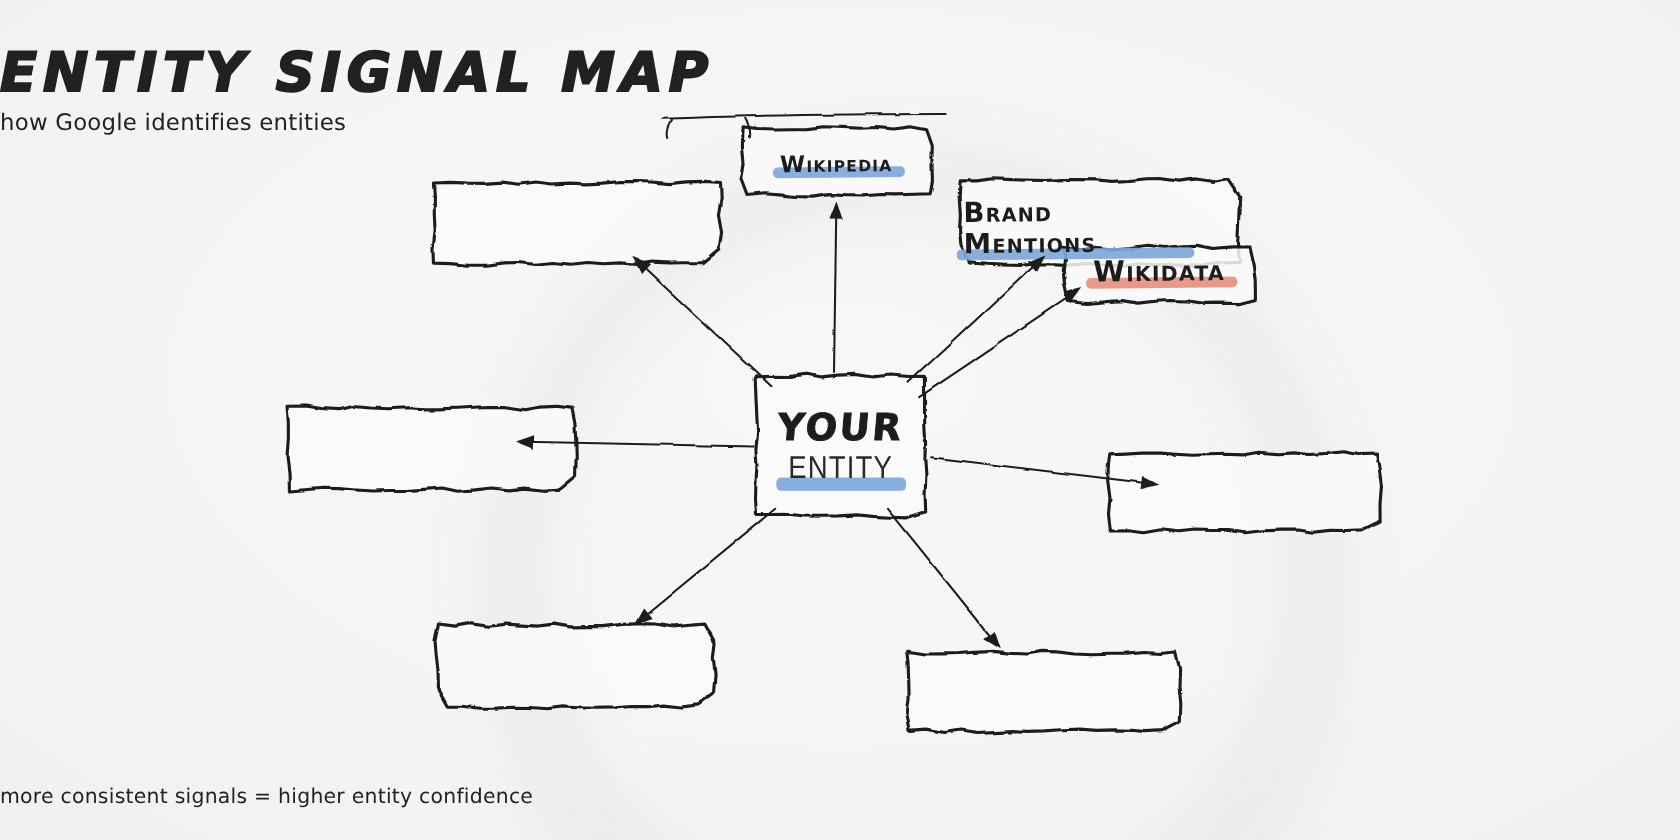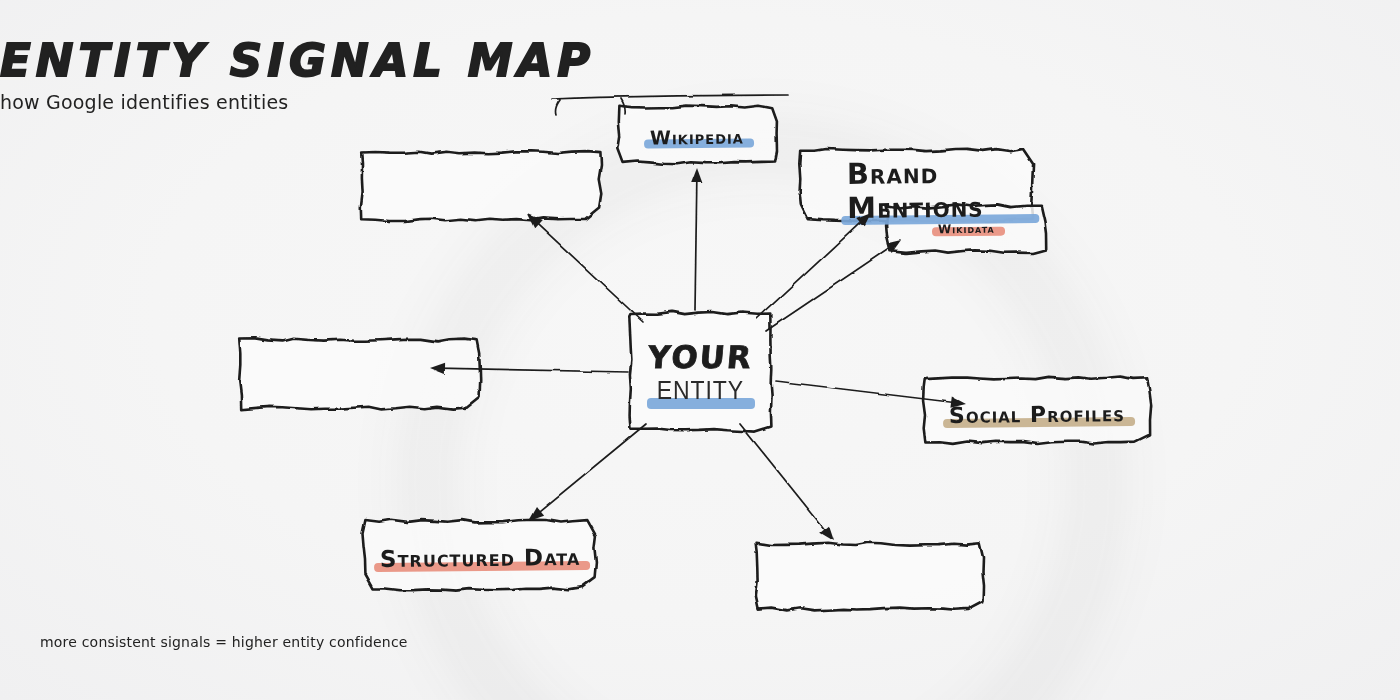--- a/index.html
+++ b/index.html
@@ -12,21 +12,21 @@
     position:absolute; left:396px; top:116px; width:608px; height:608px;
     border:62px solid rgba(40,40,40,0.045); border-radius:50%;
     filter:blur(24px); z-index:0;
   }
   .hdr { position:absolute; left:0; right:0; z-index:1; }
   .title {
     top:34px; font-size:45px; font-weight:bold; font-style:italic;
     letter-spacing:5px; color:#212121; -webkit-text-stroke:1.8px #212121;
   }
   .subtitle { top:91px; font-size:19px; color:#222; letter-spacing:0.2px; }
-  .caption  { top:634px; font-size:14px; color:#222; letter-spacing:0.2px;margin-left:40px; }
+  .caption  { top:654px; font-size:17px; color:#222; letter-spacing:0.2px; }
   svg.layer { position:absolute; left:0; top:0; z-index:2; pointer-events:none; }
   svg.layer.edges { z-index:4; }
   #labels { position:absolute; left:0; top:0; width:100%; height:100%; z-index:3; pointer-events:none;padding-left:44px; }
   .node-label {
     position:absolute; display:flex; align-items:center; justify-content:center;
     font-weight:bold; font-variant:small-caps; letter-spacing:1px; color:#1c1c1c;
   }
   .lbl-wrap { position:relative; display:inline-block; padding:0 3px; transform:rotate(-0.6deg); }
   .lbl-bar {
     position:absolute; left:-3px; right:-7px; bottom:0; height:9px;
@@ -79,31 +79,25 @@
         <path d="M924.8,379.1L938.1,378.4L952.0,377.6L967.4,377.6L979.5,378.5L993.8,379.4L1008.1,379.0L1021.1,378.5L1035.6,379.1L1048.7,376.9L1065.5,378.1L1079.3,377.4L1091.0,378.7L1106.5,377.8L1120.3,376.5L1133.1,378.9L1147.1,378.3L1149.4,391.2L1151.2,404.9L1150.0,420.0L1150.1,434.3L1135.2,441.6L1121.8,442.1L1109.2,442.0L1094.0,443.5L1081.2,441.7L1066.7,441.8L1052.0,442.3L1037.4,444.0L1023.8,442.1L1011.2,442.1L995.7,441.7L982.6,443.1L967.4,441.5L952.8,443.9L939.8,442.3L925.4,442.5L923.7,428.4L925.0,415.1L923.1,400.8L923.7,387.6Z"></path>
         <path d="M365.4,520.0L379.2,521.8L391.0,519.7L407.3,521.9L421.2,520.1L434.8,520.9L447.0,521.8L461.9,520.1L474.8,522.4L488.7,522.2L502.6,522.2L519.3,520.3L533.6,519.7L546.5,520.0L561.0,522.5L572.5,521.2L587.3,520.1L595.9,535.7L594.4,547.7L595.9,562.5L594.6,577.1L580.7,587.4L569.3,589.2L553.1,587.6L538.9,588.9L526.2,588.7L513.2,589.9L496.7,590.2L482.4,589.8L468.9,589.1L455.8,590.6L441.1,589.6L427.1,589.4L413.0,590.1L400.9,590.2L385.6,588.5L373.5,588.4L365.4,574.0L365.0,559.7L363.6,547.2L362.5,533.8Z"></path>
         <path d="M755.6,542.7L770.3,545.0L786.0,544.9L799.2,544.6L811.6,543.6L827.2,542.8L842.0,544.5L855.9,545.0L868.1,542.8L881.9,543.2L895.9,545.0L909.8,545.6L925.8,545.2L939.5,545.1L954.0,543.8L966.4,544.6L979.7,543.3L983.0,557.4L982.5,572.3L984.0,586.7L983.6,600.5L967.7,608.9L953.9,609.7L942.1,608.6L927.7,608.2L913.1,608.6L900.0,607.6L883.7,608.1L870.2,609.1L855.9,609.5L843.8,608.9L829.1,609.7L815.4,610.4L801.0,608.3L787.8,610.4L772.2,607.6L758.6,608.6L755.9,596.1L757.6,581.9L757.3,567.9L756.7,552.1Z"></path>
       </g>
   </svg>
 
   <div id="labels">
       <div class="node-label" style="left: 618px; top: 109px; width: 158px; height: 56px; font-size: 19px;">
         <span class="lbl-wrap"><span class="lbl-bar" style="background: rgb(124, 168, 218);"></span><span class="lbl-txt">Wikipedia</span></span>
       </div>
-      <div class="node-label" style="left: 844px; top: 155px; width: 188px; height: 70px; font-size: 29px;">
+      <div class="node-label" style="left: 800px; top: 155px; width: 188px; height: 70px; font-size: 23px;">
         <span class="lbl-wrap"><span class="lbl-bar" style="background: rgb(124, 168, 218);"></span><span class="lbl-txt">Brand Mentions</span></span>
       </div>
-      <div class="node-label" style="left: 886px; top: 206px; width: 160px; height: 46px; font-size: 12px;">
+      <div class="node-label" style="left: 886px; top: 206px; width: 160px; height: 34px; font-size: 24px; align-items: flex-end;">
         <span class="lbl-wrap"><span class="lbl-bar" style="background: rgb(232, 144, 127);"></span><span class="lbl-txt">Wikidata</span></span>
-      </div>
-      <div class="node-label" style="left: 924px; top: 382px; width: 226px; height: 65px; font-size: 22px;">
-        <span class="lbl-wrap"><span class="lbl-bar" style="background: rgb(197, 176, 140);"></span><span class="lbl-txt">Social Profiles</span></span>
-      </div>
-      <div class="node-label" style="left: 364px; top: 524px; width: 232px; height: 68px; font-size: 23px;">
-        <span class="lbl-wrap"><span class="lbl-bar" style="background: rgb(232, 144, 127);"></span><span class="lbl-txt">Structured Data</span></span>
       </div>
     </div>
 
   <div class="center-label">
     <span class="your">YOUR</span>
     <span class="entity-wrap">
       <span class="entity-bar" id="entity-bar" style="background: rgb(124, 168, 218);"></span>
       <span class="entity-txt">ENTITY</span>
     </span>
   </div>

